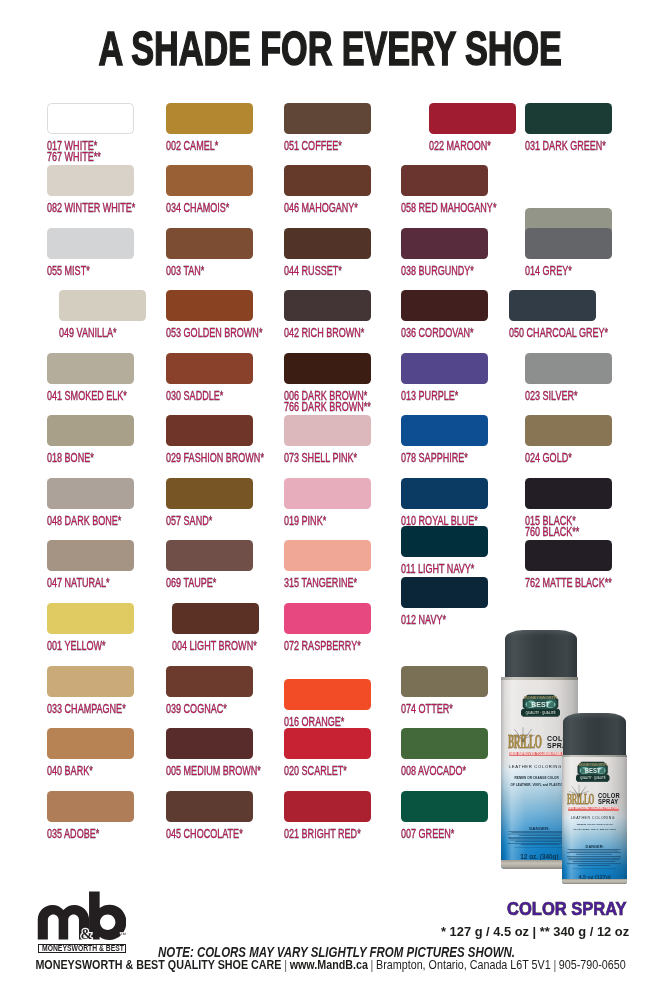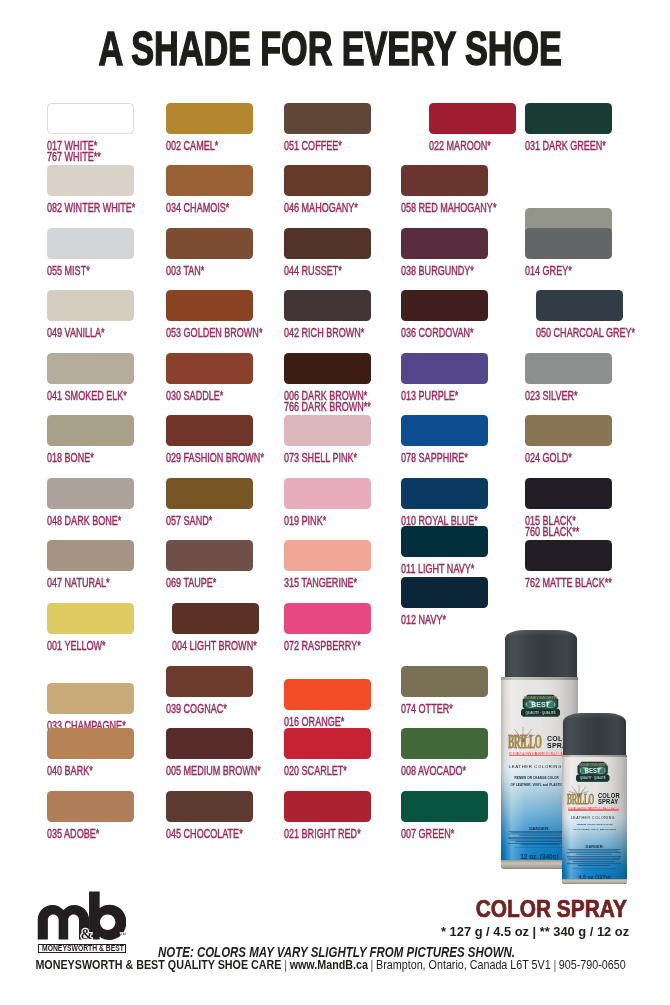--- a/index.html
+++ b/index.html
@@ -122,22 +122,22 @@
            font-weight:bold;font-size:8.4px;line-height:7.6px;color:#231f20;white-space:nowrap;
            padding-top:0.4px;}
   .logobar span{display:block;width:200px;margin-left:-56px;transform:scaleX(.812);transform-origin:50% 50%;}
   
   .note{position:absolute;left:158px;top:924px;font-weight:bold;font-style:italic;
         font-size:14px;color:#1d1d1b;white-space:nowrap;margin-top:20px;}
   .note span{display:inline-block;transform:scaleX(.820);transform-origin:0 50%;}
   .weights{position:absolute;left:441px;top:925px;font-weight:bold;font-size:12.1px;
            color:#1d1d1b;white-space:nowrap;}
   .weights span{display:inline-block;transform:scaleX(1.064);transform-origin:0 50%;}
-  .colorspray{position:absolute;right:43.1px;top:897px;font-weight:bold;font-size:24px;
-              line-height:24.3px;color:#7f1d1d;white-space:nowrap;
+  .colorspray{position:absolute;right:43.1px;top:897px;font-weight:bold;font-size:19px;
+              line-height:24.3px;color:#4c1d95;white-space:nowrap;
               -webkit-text-stroke:0.7px #1d1d1b;paint-order:stroke fill;}
   .colorspray span{display:inline-block;transform:scaleX(.869);transform-origin:100% 50%;}
   .bottombar{position:absolute;left:-4px;top:958px;width:670px;text-align:center;
              font-size:12.1px;color:#1d1d1b;white-space:nowrap;}
   .bottombar .ib{display:inline-block;transform:scaleX(.8875);transform-origin:50% 50%;}
   .bottombar b{font-weight:bold;}
   .sep{display:inline-block;padding:0 3px;color:#555;font-weight:normal;}
 </style>
 </head>
 <body>
@@ -198,37 +198,37 @@
         <div class="lbl"><span>044 RUSSET*</span></div>
       </div>
       <div class="cell" style="left: 354.1px; top: 125.1px;">
         <div class="sw" style="background: rgb(88, 44, 60);"></div>
         <div class="lbl"><span>038 BURGUNDY*</span></div>
       </div>
       <div class="cell" style="left: 477.5px; top: 125.1px;">
         <div class="sw" style="background: rgb(99, 101, 105);"></div>
         <div class="lbl"><span>014 GREY*</span></div>
       </div>
-      <div class="cell" style="left: 0px; top: 187.65px;">
+      <div class="cell" style="left: 12px; top: 187.65px;">
         <div class="sw" style="background: rgb(211, 206, 192);"></div>
         <div class="lbl"><span>049 VANILLA*</span></div>
       </div>
       <div class="cell" style="left: 119.2px; top: 187.65px;">
         <div class="sw" style="background: rgb(138, 67, 34);"></div>
         <div class="lbl"><span>053 GOLDEN BROWN*</span></div>
       </div>
       <div class="cell" style="left: 236.5px; top: 187.65px;">
         <div class="sw" style="background: rgb(67, 52, 54);"></div>
         <div class="lbl"><span>042 RICH BROWN*</span></div>
       </div>
       <div class="cell" style="left: 354.1px; top: 187.65px;">
         <div class="sw" style="background: rgb(65, 31, 30);"></div>
         <div class="lbl"><span>036 CORDOVAN*</span></div>
       </div>
-      <div class="cell" style="left: 489px; top: 187.65px;">
+      <div class="cell" style="left: 462px; top: 187.65px;">
         <div class="sw" style="background: rgb(50, 60, 70);"></div>
         <div class="lbl"><span>050 CHARCOAL GREY*</span></div>
       </div>
       <div class="cell" style="left: 0px; top: 250.2px;">
         <div class="sw" style="background: rgb(181, 173, 156);"></div>
         <div class="lbl"><span>041 SMOKED ELK*</span></div>
       </div>
       <div class="cell" style="left: 119.2px; top: 250.2px;">
         <div class="sw" style="background: rgb(137, 65, 44);"></div>
         <div class="lbl"><span>030 SADDLE*</span></div>
@@ -314,21 +314,21 @@
         <div class="lbl"><span>004 LIGHT BROWN*</span></div>
       </div>
       <div class="cell" style="left: 236.5px; top: 500.4px;">
         <div class="sw" style="background: rgb(232, 72, 128);"></div>
         <div class="lbl"><span>072 RASPBERRY*</span></div>
       </div>
       <div class="cell" style="left: 354.1px; top: 474px;">
         <div class="sw" style="background: rgb(10, 38, 56);"></div>
         <div class="lbl"><span>012 NAVY*</span></div>
       </div>
-      <div class="cell" style="left: 0px; top: 562.95px; margin-top: 17px;">
+      <div class="cell" style="left: 0px; top: 562.95px;">
         <div class="sw" style="background: rgb(203, 170, 121);"></div>
         <div class="lbl"><span>033 CHAMPAGNE*</span></div>
       </div>
       <div class="cell" style="left: 119.2px; top: 562.95px;">
         <div class="sw" style="background: rgb(109, 59, 45);"></div>
         <div class="lbl"><span>039 COGNAC*</span></div>
       </div>
       <div class="cell" style="left: 236.5px; top: 576px;">
         <div class="sw" style="background: rgb(241, 76, 37);"></div>
         <div class="lbl"><span>016 ORANGE*</span></div>

